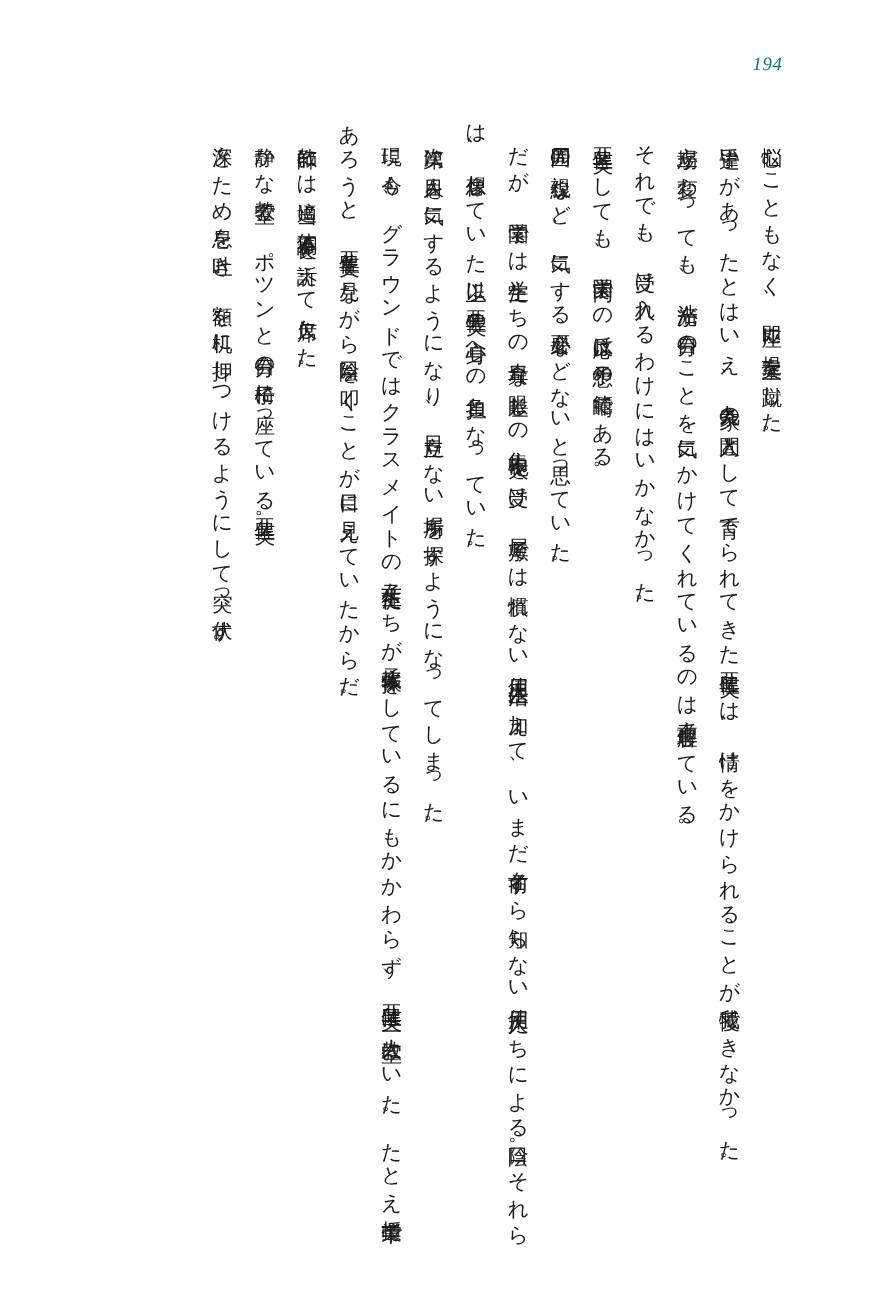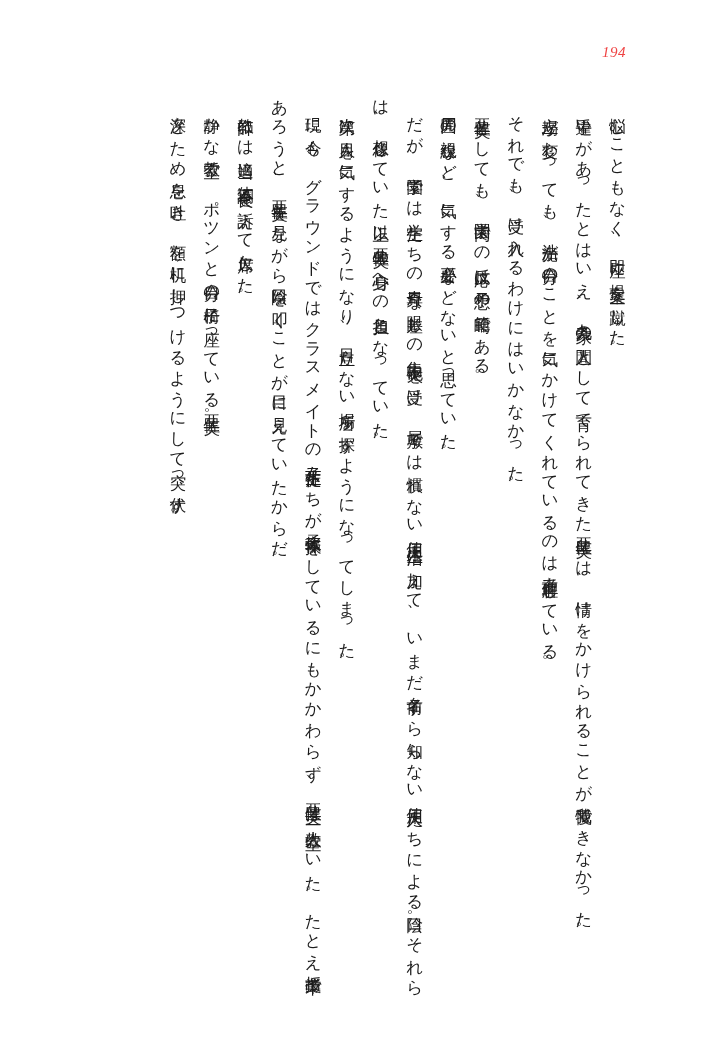--- a/index.html
+++ b/index.html
@@ -21,21 +21,21 @@
     height: 1050px;
     box-sizing: border-box;
   }
   .page-number {
     position: absolute;
     top: 44px;
     right: 86px;
     font-size: 15px;
     font-style: italic;
     font-family: "Liberation Serif", "DejaVu Serif", serif;
-    color: #ef4444;
+    color: #0f766e;
     letter-spacing: 0.5px;
   }
   .vertical-text {
     position: absolute;
     top: 88px;
     right: 78px;
     left: 78px;
     height: 900px;
     writing-mode: vertical-rl;
     -webkit-writing-mode: vertical-rl;

